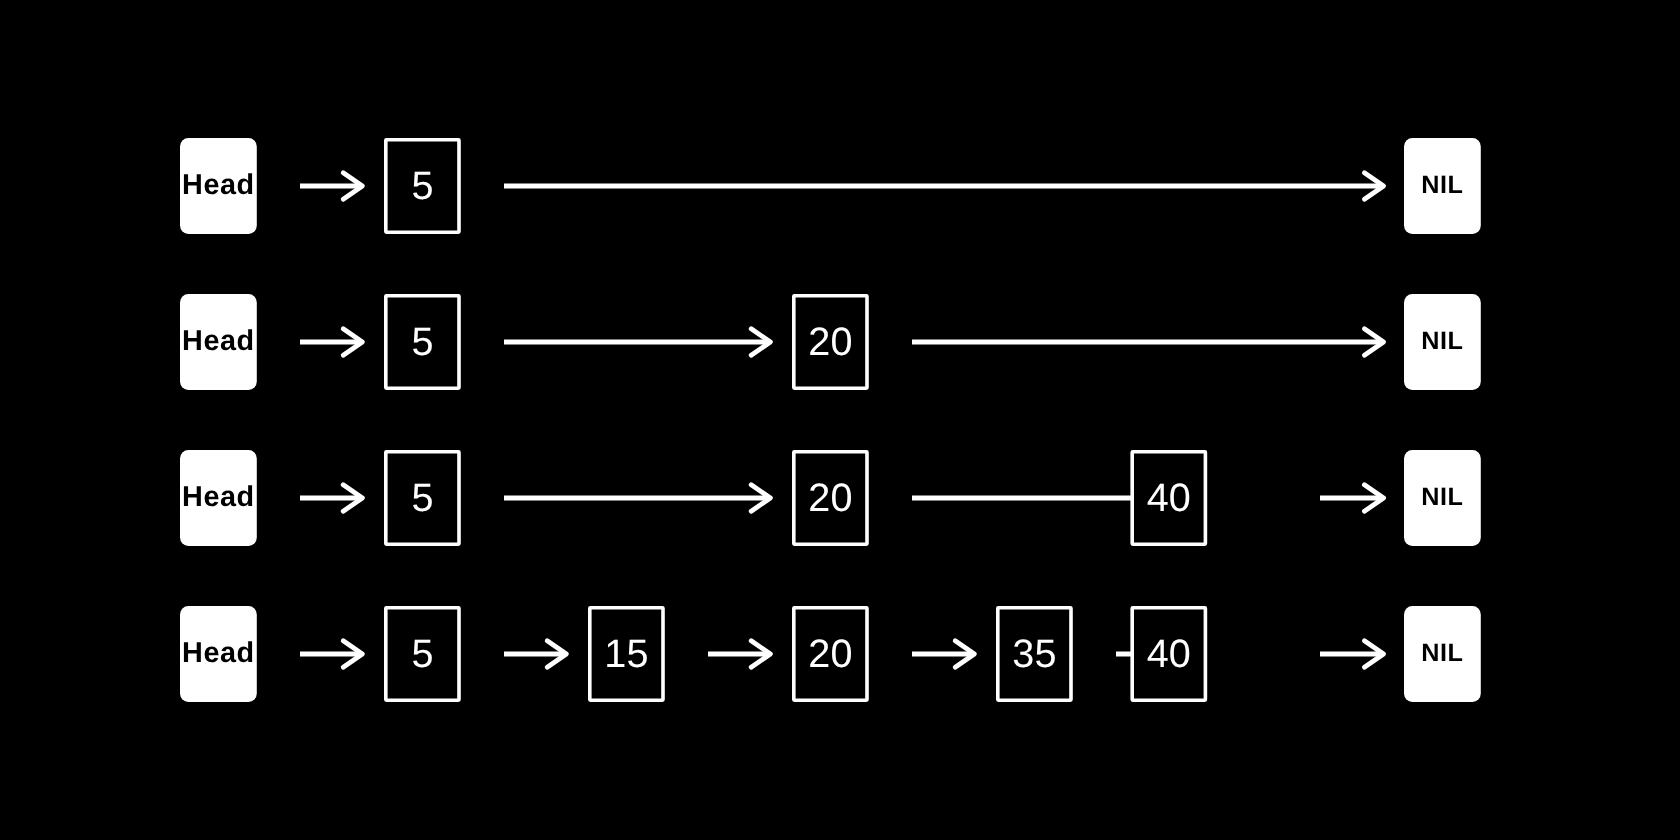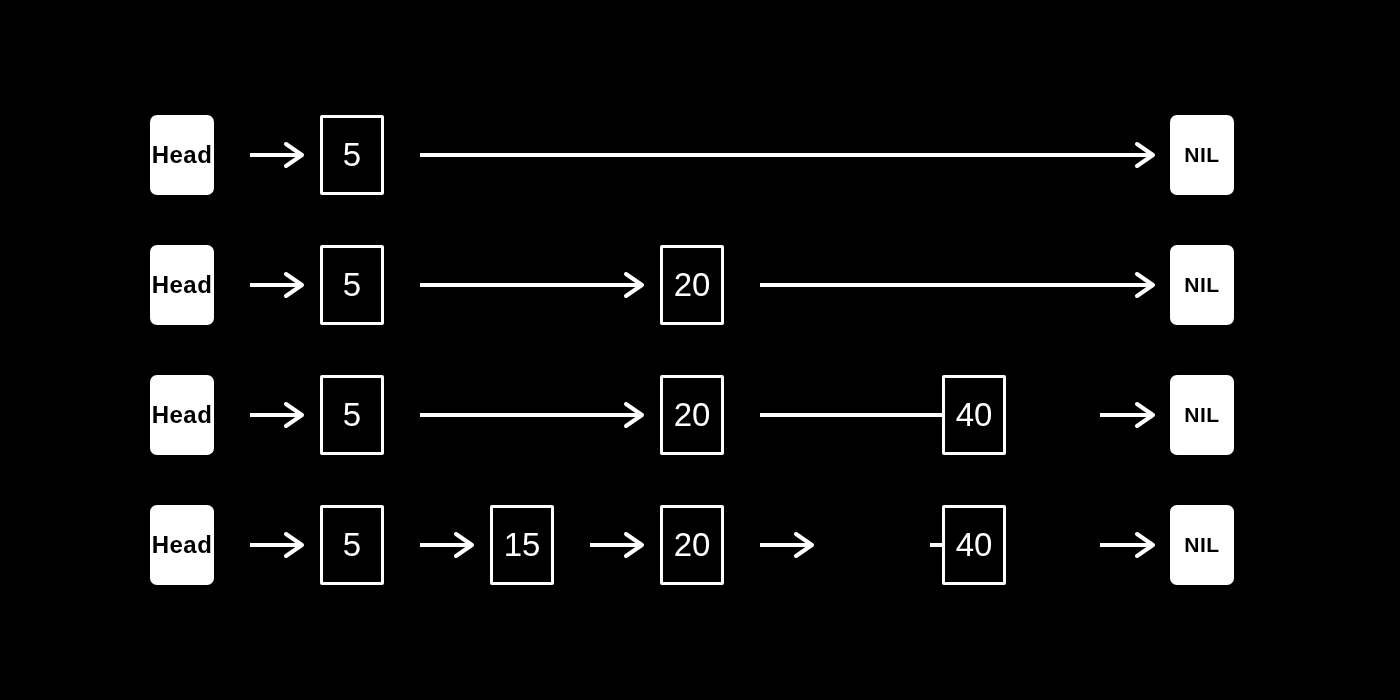--- a/index.html
+++ b/index.html
@@ -159,16 +159,17 @@
   <div class="node terminal row-3 col-head">Head</div>
   <div class="node value    row-3 col-5">5</div>
   <div class="node value    row-3 col-20">20</div>
   <div class="node value    row-3 col-40">40</div>
   <div class="node terminal nil row-3 col-nil">NIL</div>
 
   <div class="node terminal row-4 col-head">Head</div>
   <div class="node value    row-4 col-5">5</div>
   <div class="node value    row-4 col-10">15</div>
   <div class="node value    row-4 col-20">20</div>
+  <div class="node value    row-4 col-35">35</div>
   <div class="node value    row-4 col-40">40</div>
   <div class="node terminal nil row-4 col-nil">NIL</div>
 
 </div>
 
 </body></html>

